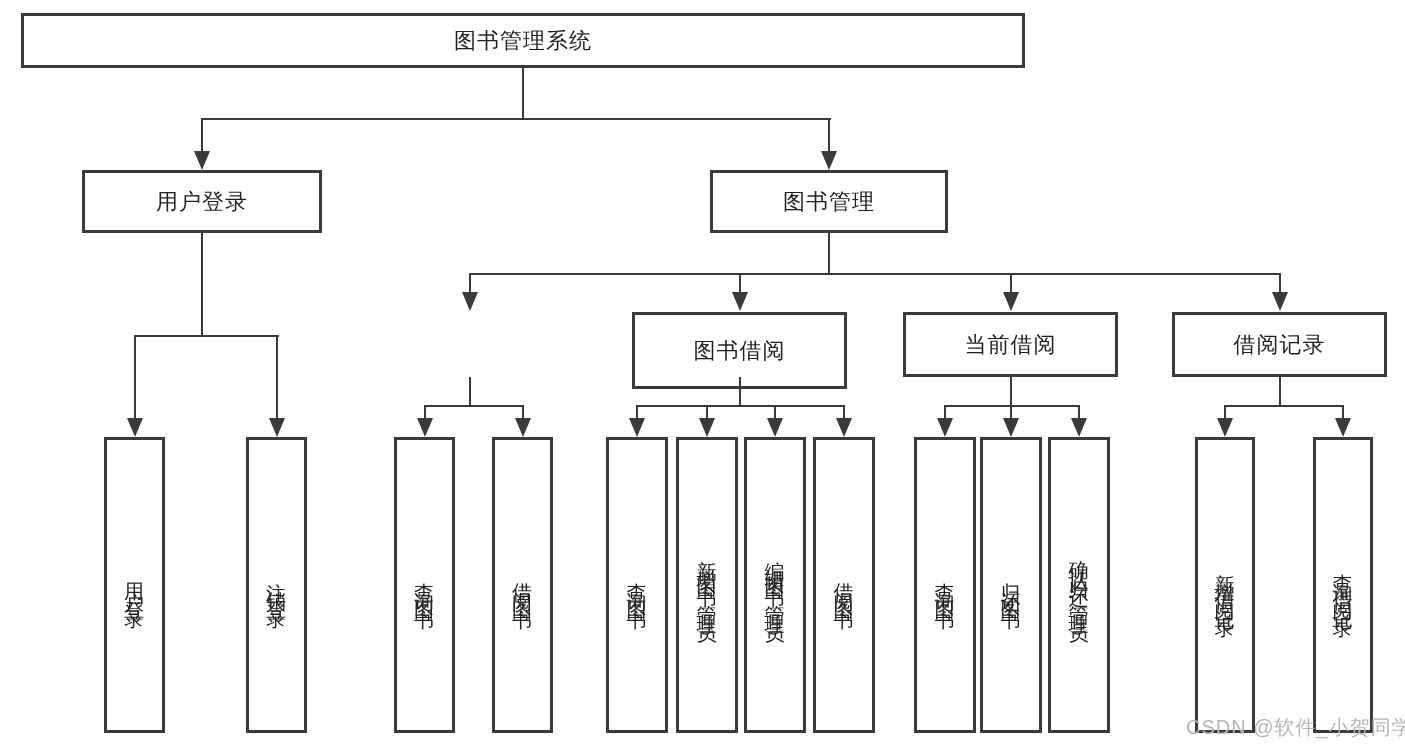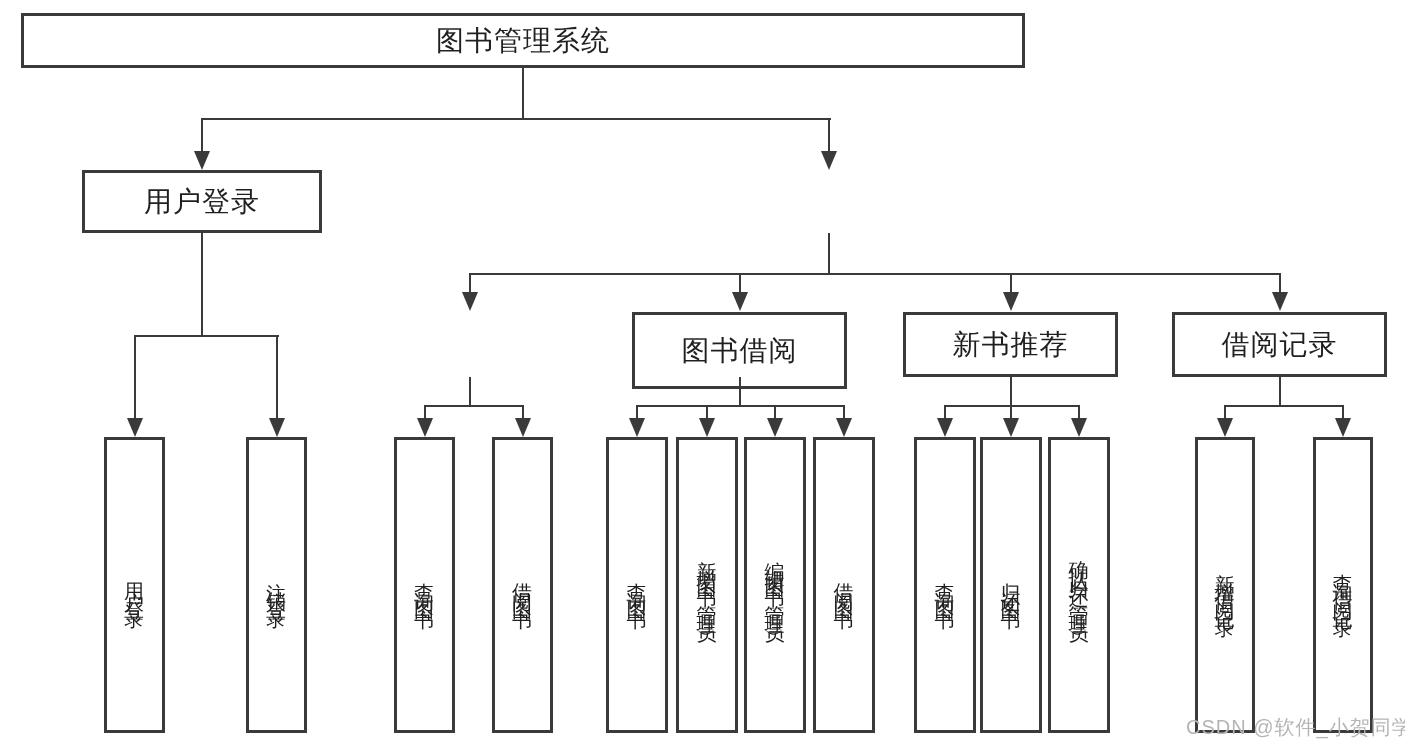--- a/index.html
+++ b/index.html
@@ -9,21 +9,21 @@
   .box{
     position:absolute;
     box-sizing:border-box;
     border:3px solid #3a3a3a;
     background:#ffffff;
     display:flex;
     align-items:center;
     justify-content:center;
     color:#1f1f1f;
   }
-  .hlabel{font-size:28px;letter-spacing:1px;white-space:nowrap;}
+  .hlabel{font-size:22px;letter-spacing:1px;white-space:nowrap;}
   .vbox span{
     writing-mode:vertical-rl;
     text-orientation:mixed;
     font-size:20px;
     letter-spacing:9px;
     line-height:1;
     color:#1f1f1f;
   }
   .line{position:absolute;background:#3a3a3a;}
   .arrow{
@@ -49,26 +49,29 @@
 
 <div class="stage">
 
   <div class="box" style="left:21px;top:13px;width:1004px;height:55px;">
     <span class="hlabel">图书管理系统</span>
   </div>
 
   <div class="box" style="left:82px;top:170px;width:240px;height:63px;">
     <span class="hlabel">用户登录</span>
   </div>
+  <div class="box" style="left:710px;top:170px;width:238px;height:63px;">
+    <span class="hlabel">图书管理</span>
+  </div>
 
   <div class="box" style="left:632px;top:312px;width:215px;height:77px;">
     <span class="hlabel">图书借阅</span>
   </div>
   <div class="box" style="left:903px;top:312px;width:215px;height:65px;">
-    <span class="hlabel">新书推荐</span>
+    <span class="hlabel">当前借阅</span>
   </div>
   <div class="box" style="left:1172px;top:312px;width:215px;height:65px;">
     <span class="hlabel">借阅记录</span>
   </div>
 
   <div class="box vbox" style="left:104px;top:437px;width:61px;height:296px;">
     <span>用户登录</span>
   </div>
   <div class="box vbox" style="left:246px;top:437px;width:61px;height:296px;">
     <span>注销登录</span>

